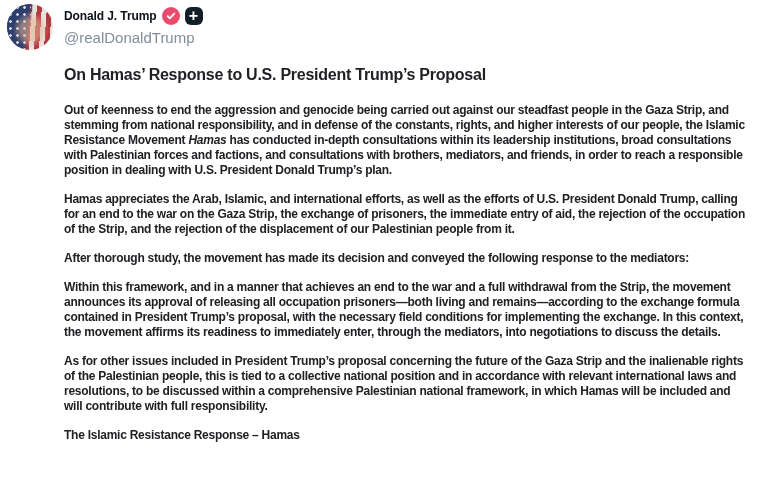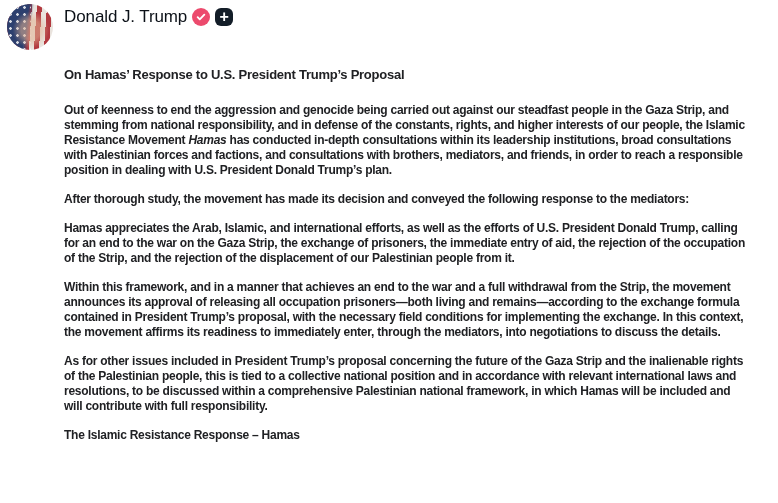--- a/index.html
+++ b/index.html
@@ -30,21 +30,21 @@
     background-image:radial-gradient(circle,rgba(255,255,255,.95) 1px,transparent 1.6px);
     background-size:7px 7px;opacity:.85;
   }
   .avatar .face-tint{
     position:absolute;inset:0;
     background:radial-gradient(circle at 52% 56%,rgba(226,178,146,.55) 0 28%,rgba(226,178,146,0) 52%);
   }
   .id-block{padding-top:3px;}
   .name-row{display:flex;align-items:center;gap:5px;}
   .display-name{
-    font-size:17px;font-weight:400;color:#0c1118;letter-spacing:-0.1px;
+    font-size:12px;font-weight:700;color:#0c1118;letter-spacing:-0.1px;
     cursor:pointer;
   }
   .badge{
     width:18px;height:18px;flex:0 0 auto;
     display:flex;align-items:center;justify-content:center;
   }
   .badge.verified{background:#ec4a6d;border-radius:50%;}
   .badge.plus{
     background:#131d28;border-radius:6px;
     color:#ffffff;font-size:16px;font-weight:800;line-height:16px;
@@ -54,21 +54,21 @@
   }
   
   .statement{
     position:absolute;left:64px;top:67px;width:684px;
     color:#202124;
     font-size:12px;font-weight:700;line-height:15px;letter-spacing:-0.25px;
     filter:blur(.2px);
     cursor:pointer;
   }
   .statement h2{
-    font-size:13px;font-weight:700;line-height:15px;letter-spacing:-0.25px;
+    font-size:16px;font-weight:700;line-height:15px;letter-spacing:-0.25px;
     margin:0 0 21px 0;
   }
   .statement p{margin:0 0 14px 0;}
   .statement p:last-child{margin-bottom:0;}
   .statement em{font-style:italic;}
 </style>
 </head>
 <body>
 
 <div class="screen">
@@ -82,28 +82,29 @@
     <div class="id-block">
       <div class="name-row">
         <span class="display-name">Donald J. Trump</span>
         <span class="badge verified">
           <svg viewBox="0 0 24 24" width="10" height="10" aria-hidden="true">
             <path d="M4 12.5l5 5 11-11" stroke="#ffffff" stroke-width="4.5" fill="none" stroke-linecap="round" stroke-linejoin="round"></path>
           </svg>
         </span>
         <span class="badge plus">+</span>
       </div>
+      <div class="handle">@realDonaldTrump</div>
     </div>
   </header>
 
   <main class="statement">
     <h2>On Hamas’ Response to U.S. President Trump’s Proposal</h2>
     <div>
         <p><span>Out of keenness to end the aggression and genocide being carried out against our steadfast people in the Gaza Strip, and stemming from national responsibility, and in defense of the constants, rights, and higher interests of our people, the Islamic Resistance Movement </span><em>Hamas</em><span> has conducted in-depth consultations within its leadership institutions, broad consultations with Palestinian forces and factions, and consultations with brothers, mediators, and friends, in order to reach a responsible position in dealing with U.S. President Donald Trump’s plan.</span></p>
+        <p><span>Hamas appreciates the Arab, Islamic, and international efforts, as well as the efforts of U.S. President Donald Trump, calling for an end to the war on the Gaza Strip, the exchange of prisoners, the immediate entry of aid, the rejection of the occupation of the Strip, and the rejection of the displacement of our Palestinian people from it.</span></p>
         <p><span>After thorough study, the movement has made its decision and conveyed the following response to the mediators:</span></p>
-        <p><span>Hamas appreciates the Arab, Islamic, and international efforts, as well as the efforts of U.S. President Donald Trump, calling for an end to the war on the Gaza Strip, the exchange of prisoners, the immediate entry of aid, the rejection of the occupation of the Strip, and the rejection of the displacement of our Palestinian people from it.</span></p>
         <p><span>Within this framework, and in a manner that achieves an end to the war and a full withdrawal from the Strip, the movement announces its approval of releasing all occupation prisoners—both living and remains—according to the exchange formula contained in President Trump’s proposal, with the necessary field conditions for implementing the exchange. In this context, the movement affirms its readiness to immediately enter, through the mediators, into negotiations to discuss the details.</span></p>
         <p><span>As for other issues included in President Trump’s proposal concerning the future of the Gaza Strip and the inalienable rights of the Palestinian people, this is tied to a collective national position and in accordance with relevant international laws and resolutions, to be discussed within a comprehensive Palestinian national framework, in which Hamas will be included and will contribute with full responsibility.</span></p>
         <p><span>The Islamic Resistance Response – Hamas</span></p>
       </div>
   </main>
 
 </div>
 
 </body></html>

